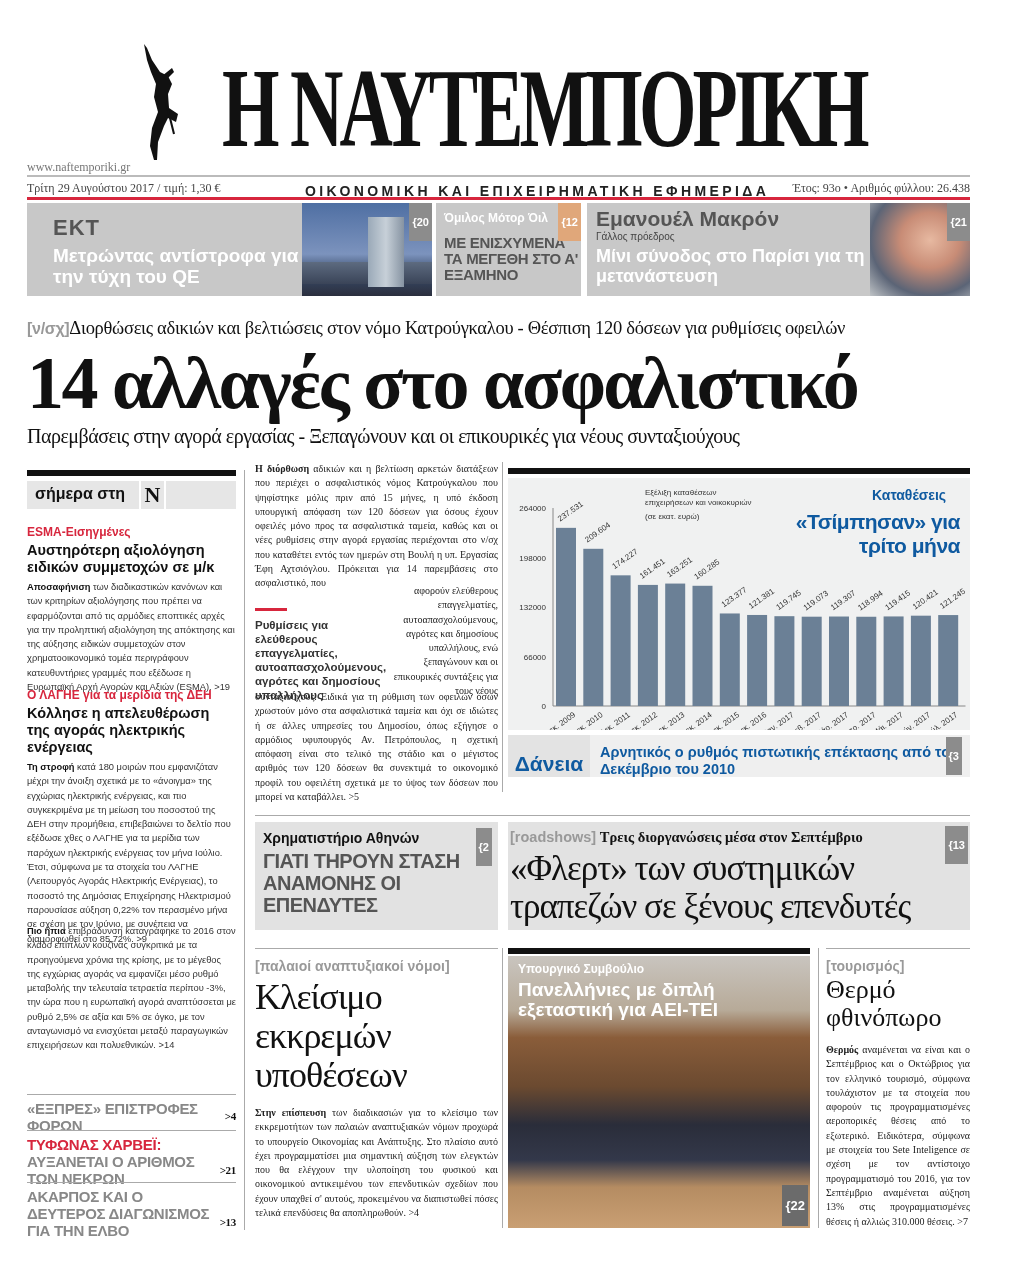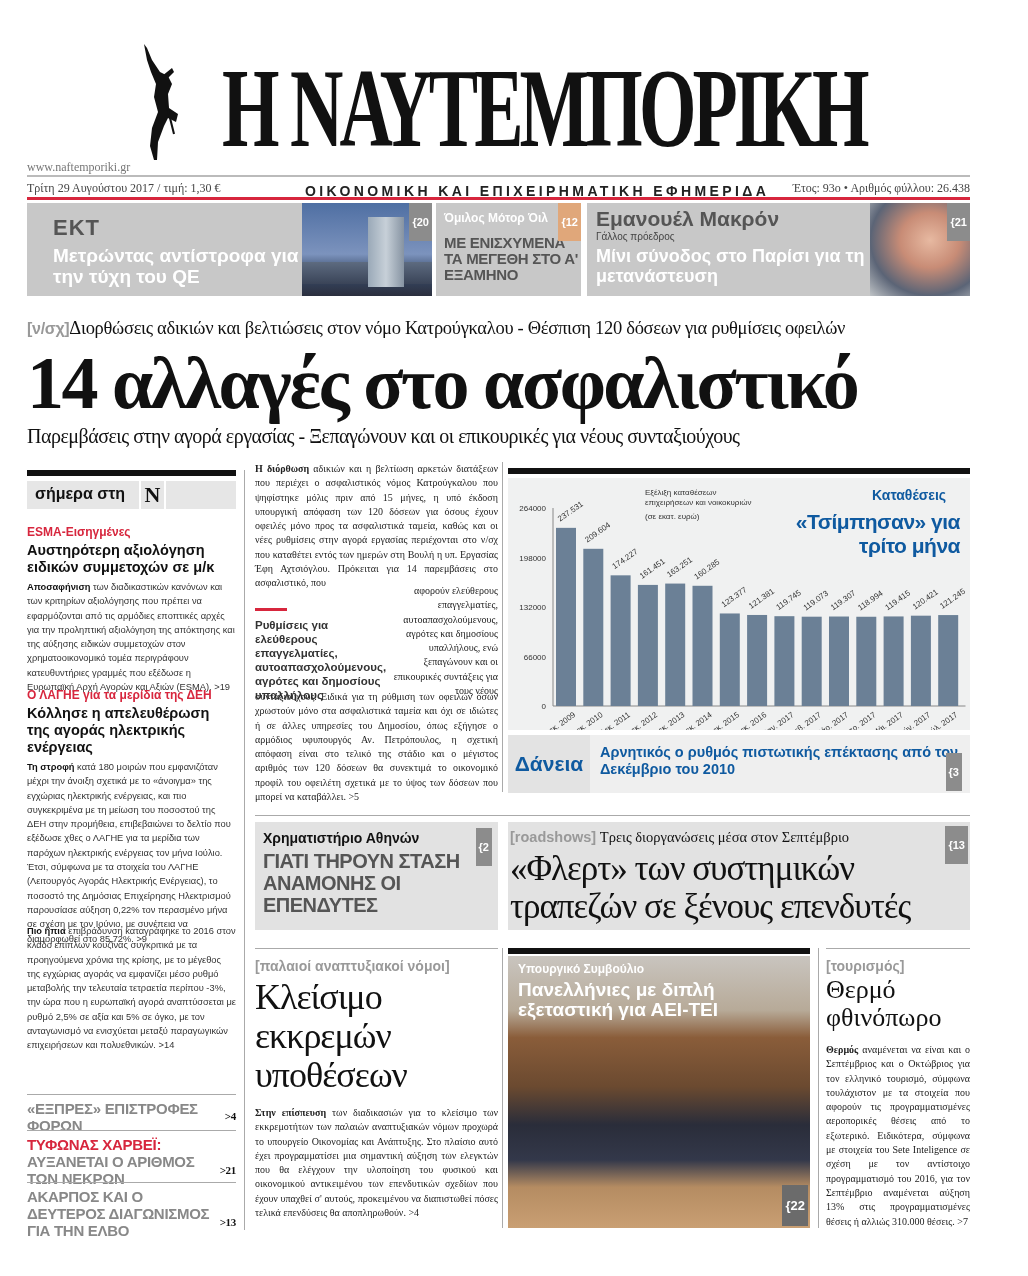--- a/index.html
+++ b/index.html
@@ -58,21 +58,21 @@
 .pull-rule{left:255px;top:608px;width:32px;height:3px;background:#d7263d}
 .pull{left:255px;top:618px;width:130px;font-size:11.5px;font-weight:bold;line-height:14px;color:#333}
 .mcol2{left:392px;top:584px;width:106px;font-family:"Liberation Serif",serif;font-size:10px;line-height:14.3px;color:#222;text-align:right}
 
 .chart-bar-top{left:508px;top:468px;width:462px;height:6px;background:#111}
 .chart-area{left:508px;top:478px;width:462px;height:252px;background:#f0f1f1}
 .chart-svg{left:508px;top:478px}
 .chart-kicker{left:872px;top:487px;font-size:14px;font-weight:bold;color:#0f5aa0}
 .chart-head{left:780px;top:510px;width:180px;text-align:right;font-size:21px;font-weight:bold;line-height:24px;color:#0f5aa0;letter-spacing:-.5px}
 .chart-note{left:645px;top:488px;font-size:8px;color:#333;line-height:10px}
-.loans{left:508px;top:735px;width:462px;height:58px;background:#efefef;display:flex}
+.loans{left:508px;top:735px;width:462px;height:42px;background:#efefef;display:flex}
 .loans .k{width:110px;background:#e3e3e3;color:#0f5aa0;font-size:21px;font-weight:bold;text-align:center;line-height:58px}
 .loans .h{padding:9px 0 0 10px;color:#0f5aa0;font-size:14.5px;font-weight:bold;line-height:17px}
 .loans .page-tag{top:auto;bottom:2px;right:8px}
 
 .hrule{height:1px;background:#aaa}
 .box-athex{left:255px;top:822px;width:243px;height:108px;background:#e2e2e2;padding:8px 0 0 8px}
 .box-athex .k{font-size:14px;font-weight:bold;color:#111}
 .box-athex .h{font-size:20px;font-weight:bold;color:#555;line-height:22px;margin-top:4px;letter-spacing:-.5px}
 .box-road{left:508px;top:822px;width:462px;height:108px;background:#e2e2e2;padding:7px 0 0 2px}
 .box-road .o{font-family:"Liberation Serif",serif;font-size:14.5px;color:#111;white-space:nowrap}
@@ -238,21 +238,21 @@
 </div>
 
 <div class="abs hrule" style="left:255px;top:815px;width:715px"></div>
 <div class="abs box-athex">
   <span class="page-tag" style="top:6px;right:6px">{2</span>
   <div class="k">Χρηματιστήριο Αθηνών</div>
   <div class="h">ΓΙΑΤΙ ΤΗΡΟΥΝ ΣΤΑΣΗ ΑΝΑΜΟΝΗΣ ΟΙ ΕΠΕΝΔΥΤΕΣ</div>
 </div>
 <div class="abs box-road">
   <span class="page-tag" style="top:4px;right:2px">{13</span>
-  <div class="o"><span>[roadshows]</span><b style="font-weight:normal"> Τρεις διοργανώσεις μέσα στον Σεπτέμβριο</b></div>
+  <div class="o"><span>[roadshows]</span><b style="font-weight:bold"> Τρεις διοργανώσεις μέσα στον Σεπτέμβριο</b></div>
   <div class="h">«Φλερτ» των συστημικών τραπεζών σε ξένους επενδυτές</div>
 </div>
 
 <div class="abs hrule" style="left:255px;top:948px;width:243px"></div>
 <div class="abs old-tag">[παλαιοί αναπτυξιακοί νόμοι]</div>
 <div class="abs old-head" style="width:243px">Κλείσιμο εκκρεμών υποθέσεων</div>
 <div class="abs old-body"><b>Στην επίσπευση</b><span> των διαδικασιών για το κλείσιμο των εκκρεμοτήτων των παλαιών αναπτυξιακών νόμων προχωρά το υπουργείο Οικονομίας και Ανάπτυξης. Στο πλαίσιο αυτό έχει προγραμματίσει μια σημαντική αύξηση των ελεγκτών που θα ελέγχουν την υλοποίηση του φυσικού και οικονομικού αντικειμένου των επενδυτικών σχεδίων που έχουν υπαχθεί σ' αυτούς, προκειμένου να διαπιστωθεί πόσες τελικά επενδύσεις θα αποπληρωθούν. &gt;4</span></div>
 <div class="abs vsep" style="left:502px;top:948px;height:280px"></div>
 
 <div class="abs photo-bar"></div>

